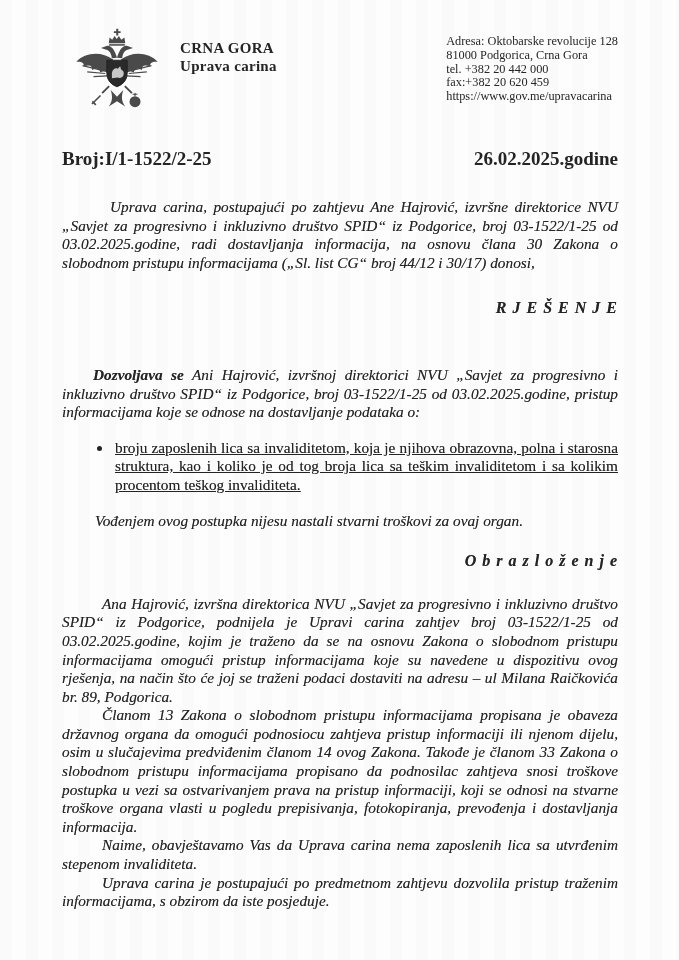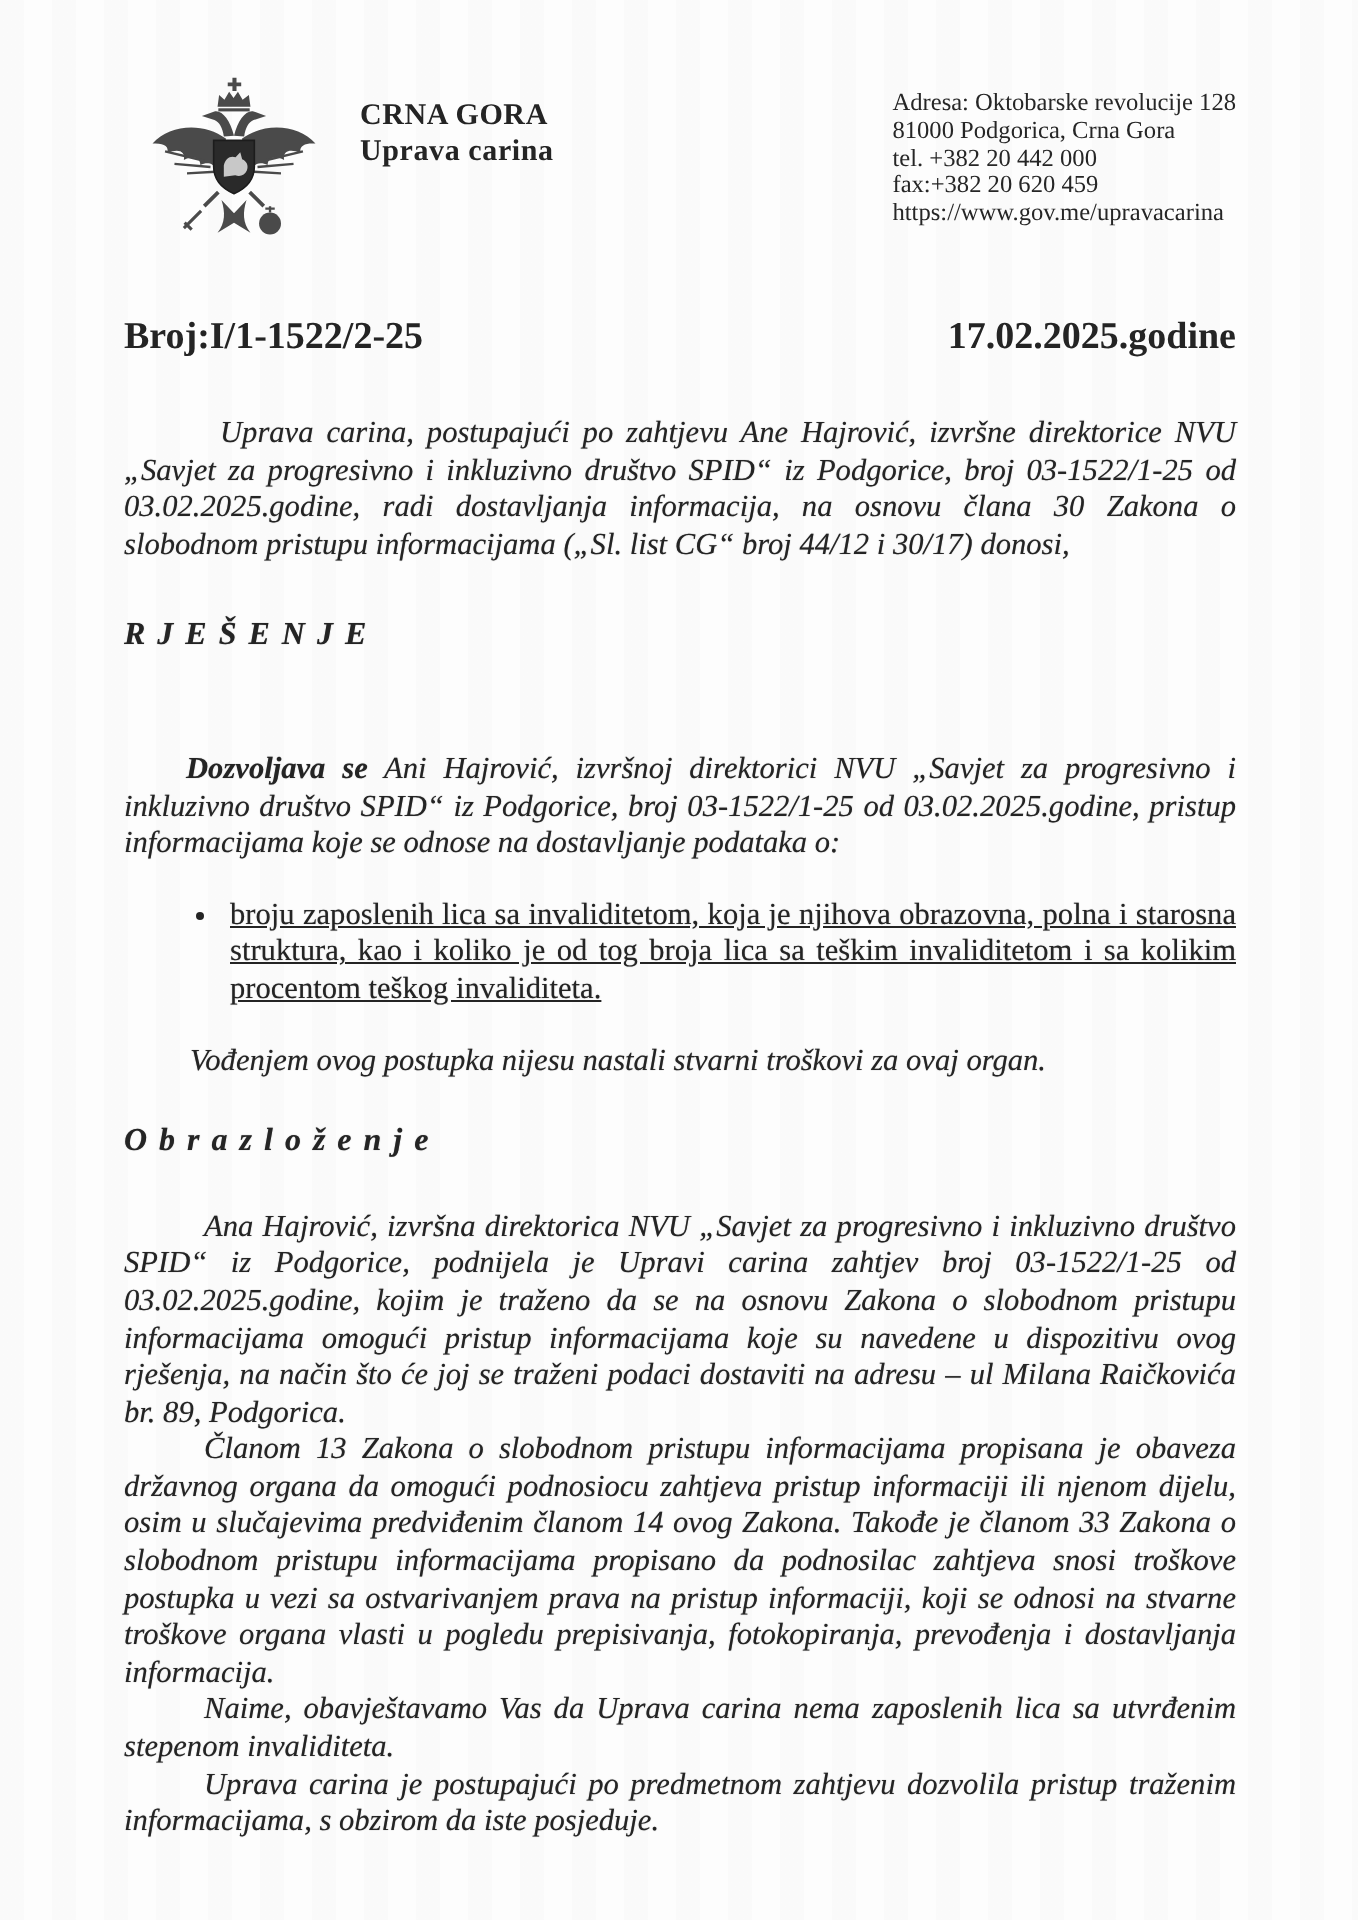--- a/index.html
+++ b/index.html
@@ -16,21 +16,21 @@
     width: 679px;
     height: 960px;
     background:
       repeating-linear-gradient(90deg,
         rgba(0,0,0,0.010) 0px, rgba(0,0,0,0.010) 12px,
         rgba(0,0,0,0.000) 12px, rgba(0,0,0,0.000) 26px),
       #fdfdfd;
     overflow: hidden;
   }
   .content {
-    padding: 36px 61px 0 62px;
+    padding: 26px 61px 0 62px;
   }
   
   .header {
     display: flex;
     align-items: flex-start;
     height: 112px;
   }
   .coat {
     width: 94px;
     height: 106px;
@@ -66,21 +66,21 @@
   
   .doc-body {
     font-size: 15.3px;
     line-height: 18.6px;
     text-align: justify;
     text-shadow: 0 0 0.5px rgba(45,45,45,0.55);
   }
   p { margin: 0; font-style: italic; }
   .intro        { margin-top: 28px; text-indent: 48px; }
   .title-center {
-    text-align: left;
+    text-align: right;
     font-weight: bold;
     font-size: 16px;
     letter-spacing: 1px;
     text-indent: 0;
   }
   .title-rjesenje { margin: 27px 0 29px; }
   .decision     { text-indent: 31px; margin-top: 48px; }
   ul.points {
     margin: 17px 0 0 0;
     padding-left: 51px;
@@ -144,21 +144,21 @@
         <div>Adresa: Oktobarske revolucije 128</div>
         <div>81000 Podgorica, Crna Gora</div>
         <div>tel. +382 20 442 000</div>
         <div>fax:+382 20 620 459</div>
         <div>https://www.gov.me/upravacarina</div>
       </div>
     </div>
 
     <div class="ref-row">
       <span>Broj:I/1-1522/2-25</span>
-      <span>17.02.2025.godine</span>
+      <span>26.02.2025.godine</span>
     </div>
 
     <div class="doc-body">
 
       <p class="intro">Uprava carina, postupajući po zahtjevu Ane Hajrović, izvršne direktorice NVU „Savjet za progresivno i inkluzivno društvo SPID“ iz Podgorice, broj 03-1522/1-25 od 03.02.2025.godine, radi dostavljanja informacija, na osnovu člana 30 Zakona o slobodnom pristupu informacijama („Sl. list CG“ broj 44/12 i 30/17) donosi,</p>
 
       <p class="title-center title-rjesenje">R J E Š E N J E</p>
 
       <p class="decision"><b>Dozvoljava se</b><span> Ani Hajrović, izvršnoj direktorici NVU „Savjet za progresivno i inkluzivno društvo SPID“ iz Podgorice, broj 03-1522/1-25 od 03.02.2025.godine, pristup informacijama koje se odnose na dostavljanje podataka o:</span></p>
 

